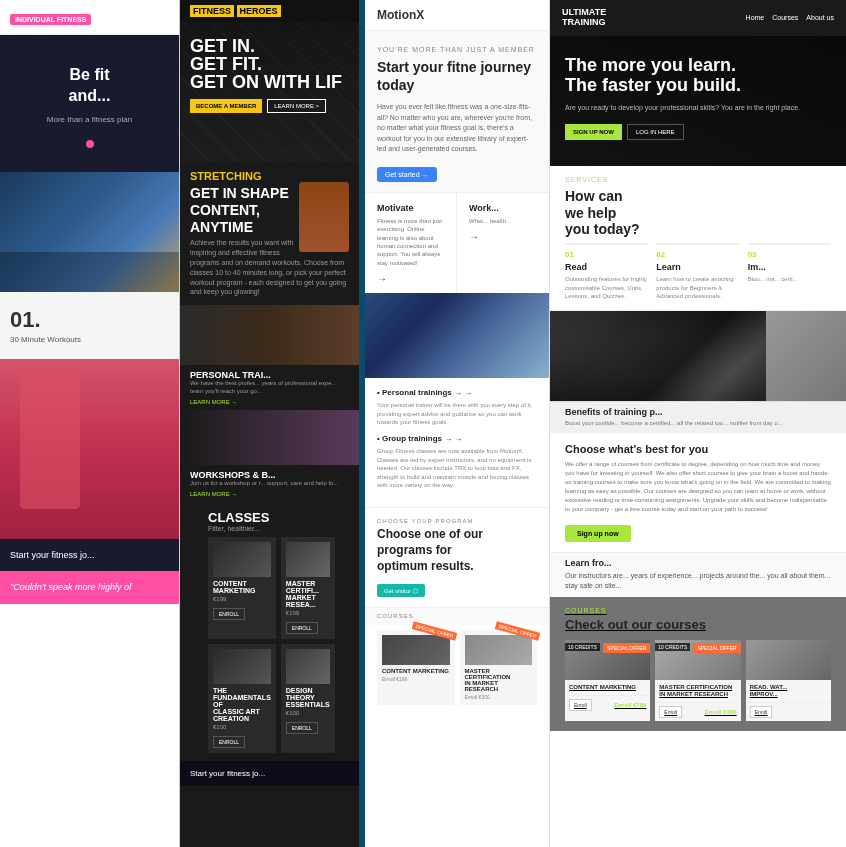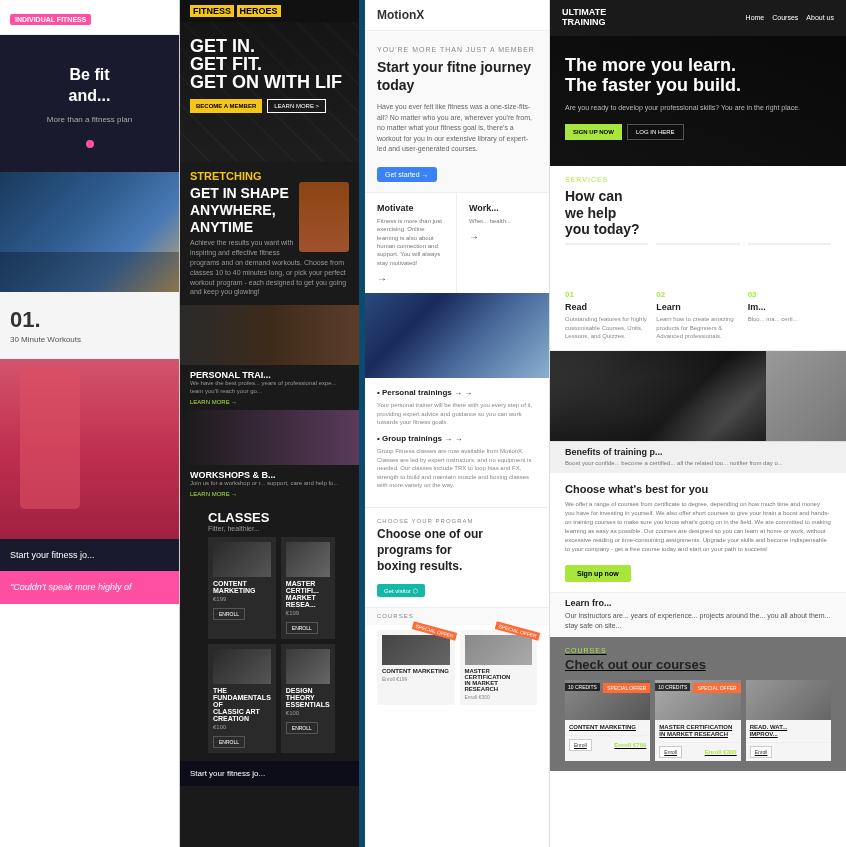--- a/index.html
+++ b/index.html
@@ -701,21 +701,20 @@
     .col4-service-item {
       border-top: 2px solid #eee;
       padding-top: 5px;
     }
 
     .col4-service-num {
       font-size: 8px;
       color: #a8e63d;
       font-weight: bold;
       margin-bottom: 3px;
-      margin-top: 40px;
     }
 
     .col4-service-title {
       font-size: 9px;
       font-weight: bold;
       color: #222;
       margin-bottom: 3px;
     }
 
     .col4-service-text {
@@ -944,21 +943,21 @@
           <button class="btn-yellow">BECOME A MEMBER</button>
           <button class="btn-outline">LEARN MORE &gt;</button>
         </div>
       </div>
     </div>
     <div class="col2-section">
       <div class="col2-section-title">STRETCHING</div>
       <div style="overflow:hidden;">
         <div class="col2-side-img"></div>
         <div class="col2-section-subtitle" style="white-space:pre-line;">GET IN SHAPE
-ANYWHERE,
+CONTENT,
 ANYTIME</div>
         <div class="col2-section-text">Achieve the results you want with inspiring and effective fitness programs and on demand workouts. Choose from classes 10 to 40 minutes long, or pick your perfect workout program - each designed to get you going and keep you glowing!</div>
       </div>
     </div>
     <div class="col2-trainer-img"></div>
     <div class="col2-trainer-text">
       <h3>PERSONAL TRAI...</h3>
       <p>We have the best profes... years of professional expe... team you'll reach your go...</p>
       <div style="font-size:6px;color:#a8e63d;margin-top:3px;">LEARN MORE →</div>
     </div>
@@ -1033,21 +1032,21 @@
     <div class="col3-trainings">
       <span class="col3-training-link">• Personal trainings →</span>
       <p class="col3-training-text">Your personal trainer will be there with you every step of it, providing expert advice and guidance so you can work towards your fitness goals.</p>
       <span class="col3-training-link">• Group trainings →</span>
       <p class="col3-training-text">Group Fitness classes are now available from MotionX. Classes are led by expert instructors, and no equipment is needed. Our classes include TRX to loop bias and FX, strength to build and maintain muscle and boxing classes with more variety on the way.</p>
     </div>
     <div class="col3-program">
       <div class="col3-program-label">CHOOSE YOUR PROGRAM</div>
       <h3 style="white-space:pre-line;">Choose one of our
 programs for
-boxing results.</h3>
+optimum results.</h3>
       <button class="btn-teal">Get visitor ⬡</button>
     </div>
     <div style="padding: 5px 12px 3px; background:#f9f9f9; border-top:1px solid #eee;">
       <div style="font-size:6px;color:#888;text-transform:uppercase;letter-spacing:1px;margin-bottom:3px;">COURSES</div>
     </div>
     <div class="col3-course-list">
       <div class="col3-course-grid">
         <div class="col3-course-card">
           <div class="col3-course-badge">SPECIAL OFFER</div>
           <div class="col3-course-img dark-img"></div>

